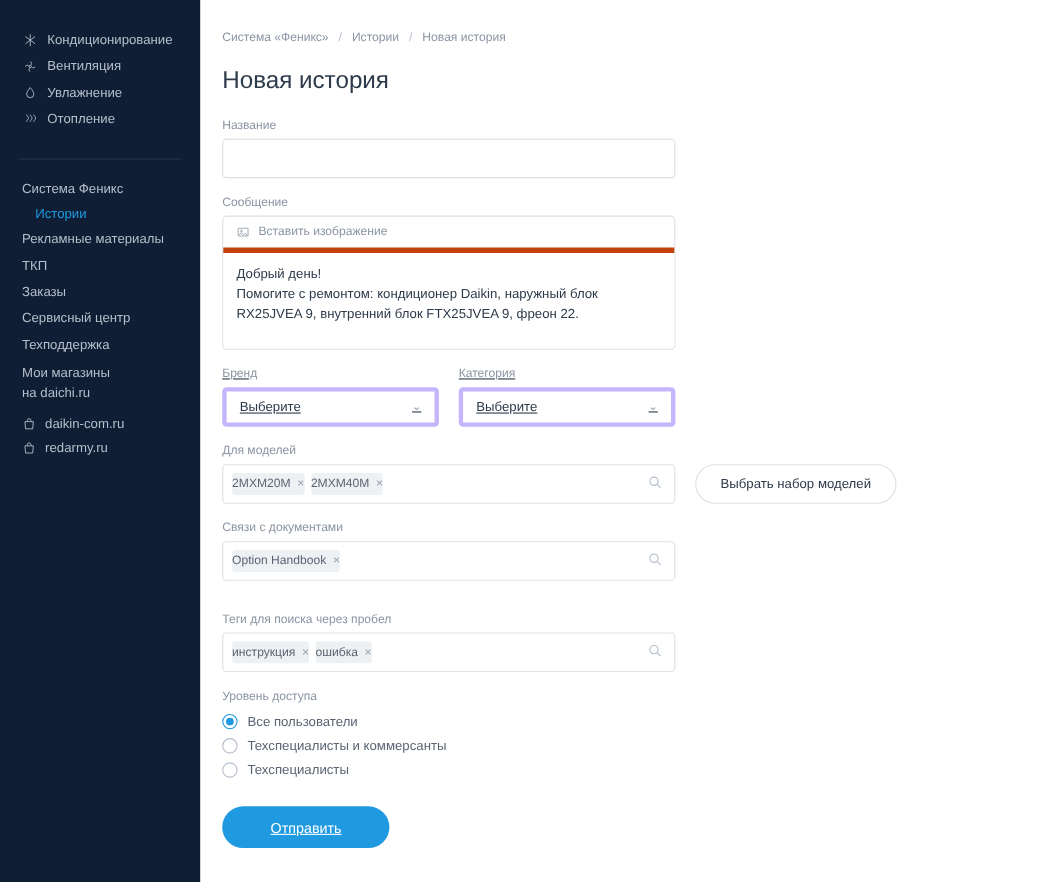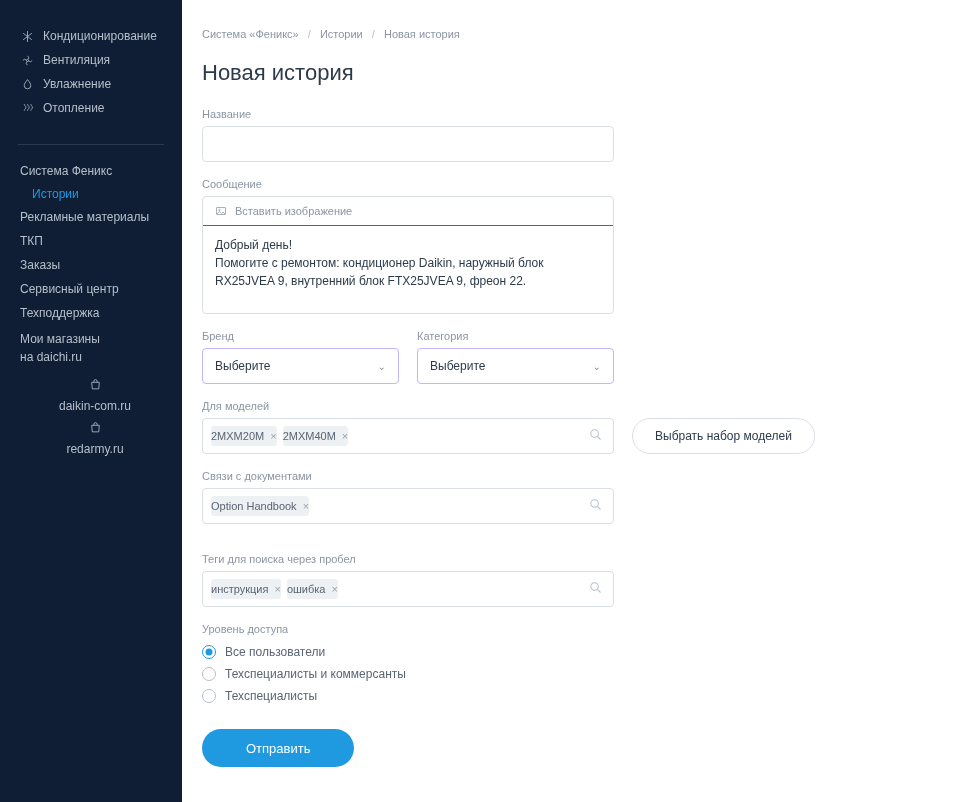--- a/index.html
+++ b/index.html
@@ -57,21 +57,20 @@
 }
 .nav-multi { line-height: 1.5; padding-bottom: 8px; }
 .nav-ext {
   display: flex;
   align-items: center;
   gap: 8px;
   padding: 4px 0;
   font-size: 12px;
   color: #b6bfcb;
   cursor: pointer;
-  flex-direction: column;
 }
 .nav-ext svg { width: 13px; height: 13px; fill: none; stroke: #b6bfcb; stroke-width: 1.5; }
 
 .main {
   flex: 1;
   padding: 28px 36px 30px 20px;
   overflow: auto;
 }
 .breadcrumb {
   font-size: 11px;
@@ -105,21 +104,21 @@
   width: 412px;
   border: 1px solid #dbe0e6;
   border-radius: 4px;
   margin-bottom: 16px;
 }
 .message-toolbar {
   display: flex;
   align-items: center;
   gap: 8px;
   padding: 8px 12px;
-  border-bottom: 1px solid #c2410c;
+  border-bottom: 5px solid #c2410c;
   font-size: 11px;
   color: #8b95a3;
   cursor: pointer;
 }
 .message-toolbar svg { width: 12px; height: 12px; fill: none; stroke: #8b95a3; stroke-width: 1.5; }
 .message-textarea {
   width: 100%;
   min-height: 84px;
   border: none;
   padding: 10px 12px;
@@ -127,26 +126,27 @@
   resize: none;
   font-family: inherit;
   color: #2d3a4a;
   line-height: 1.5;
   outline: none;
 }
 .row {
   display: flex;
   gap: 18px;
   margin-bottom: 16px;
+  text-decoration: underline;
 }
 .col { flex: 1; }
 .select {
   width: 100%;
   height: 36px;
-  border: 1px solid #c4b5fd;
+  border: 4px solid #c4b5fd;
   border-radius: 4px;
   padding: 0 12px;
   display: flex;
   align-items: center;
   justify-content: space-between;
   font-size: 12px;
   color: #2d3a4a;
   cursor: pointer;
 }
 .select .chev { font-size: 10px; color: #8b95a3; }
@@ -227,20 +227,21 @@
 }
 .submit-btn {
   height: 38px;
   padding: 0 44px;
   background: #1f9ae0;
   color: #fff;
   border: none;
   border-radius: 999px;
   font-size: 13px;
   cursor: pointer;
+  text-decoration: underline;
 }
 </style>
 </head>
 <body>
 
 <aside class="sidebar">
   <div class="sidebar-section-1">
     <div class="side-item">
       <span class="side-icon">
           <svg viewBox="0 0 24 24">

